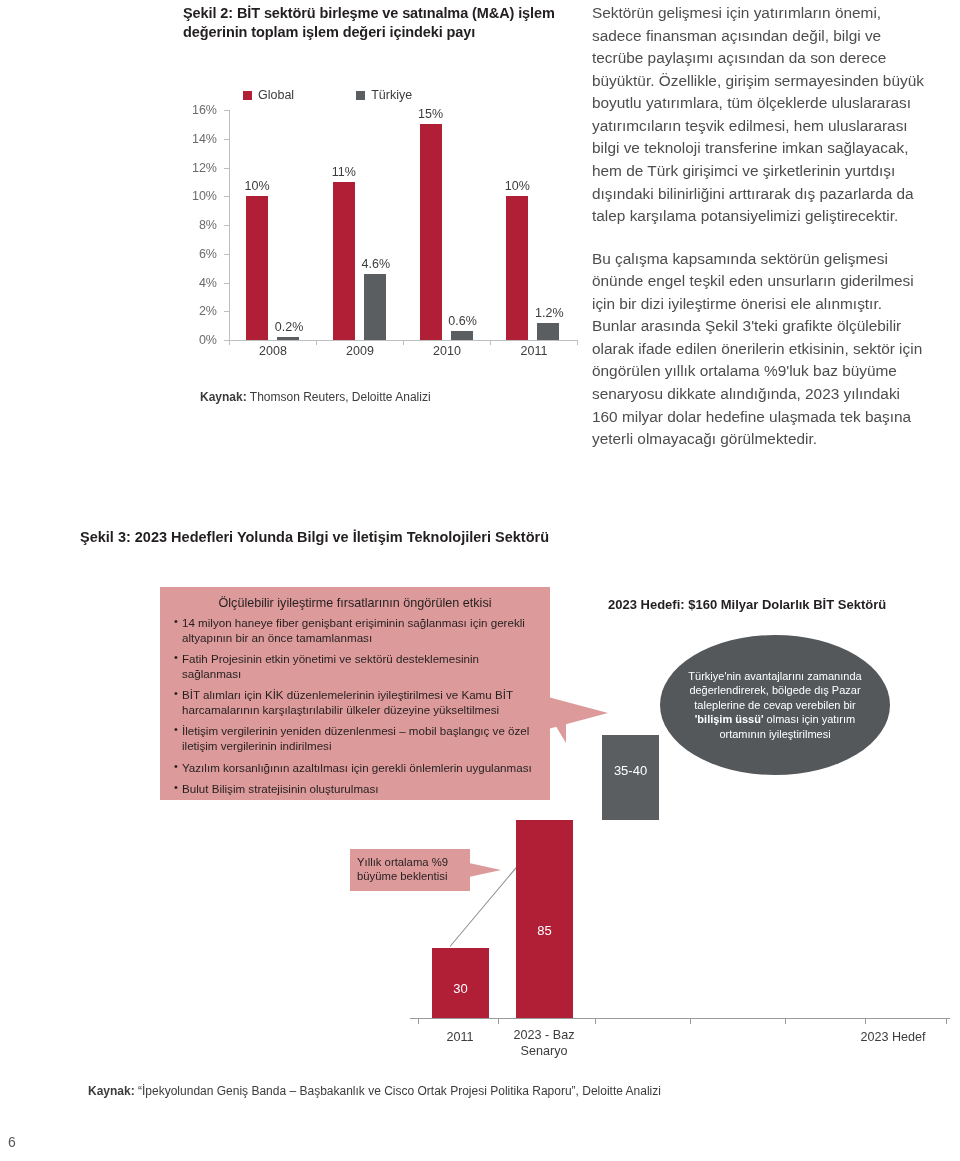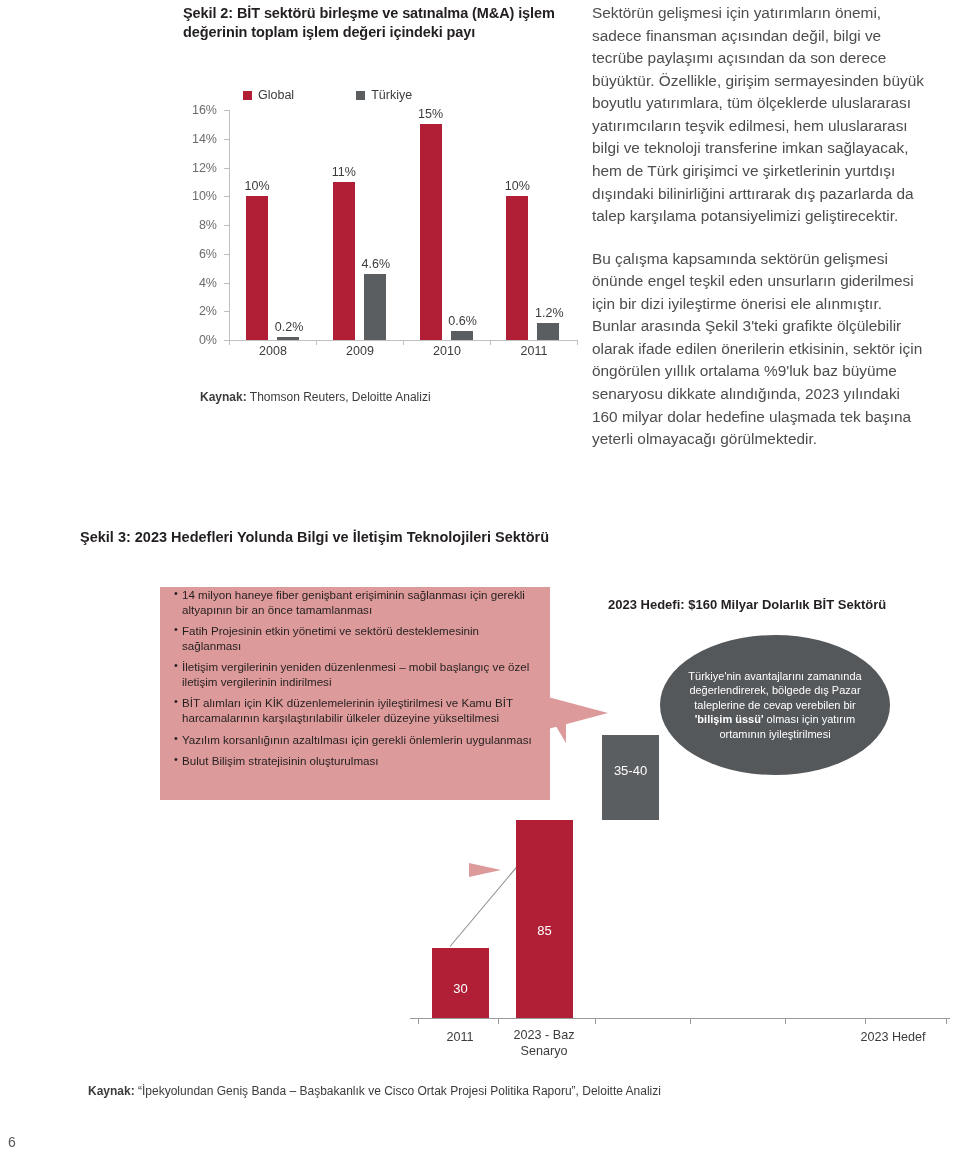--- a/index.html
+++ b/index.html
@@ -291,31 +291,35 @@
 
 
       <span class="f3-xlabel" style="left:50px;bottom:22px;">2011</span>
       <span class="f3-xlabel" style="left:134px;bottom:8px;">2023 - Baz<br>Senaryo</span>
       <span class="f3-xlabel" style="left:483px;bottom:22px;">2023 Hedef</span>
     </div>
 
     <div class="pink-pointer"></div>
     <div class="pink-notch"></div>
     <div class="pink-box">
+      <div class="pink-head">Ölçülebilir iyileştirme fırsatlarının öngörülen etkisi</div>
       <ul class="pink-list">
         <li>14 milyon haneye fiber genişbant erişiminin sağlanması için gerekli altyapının bir an önce tamamlanması</li>
         <li>Fatih Projesinin etkin yönetimi ve sektörü desteklemesinin sağlanması</li>
+        <li>BİT alımları için KİK düzenlemelerinin iyileştirilmesi ve Kamu BİT harcamalarının karşılaştırılabilir ülkeler düzeyine yükseltilmesi</li>
         <li>İletişim vergilerinin yeniden düzenlenmesi – mobil başlangıç ve özel iletişim vergilerinin indirilmesi</li>
-        <li>BİT alımları için KİK düzenlemelerinin iyileştirilmesi ve Kamu BİT harcamalarının karşılaştırılabilir ülkeler düzeyine yükseltilmesi</li>
         <li>Yazılım korsanlığının azaltılması için gerekli önlemlerin uygulanması</li>
         <li>Bulut Bilişim stratejisinin oluşturulması</li>
       </ul>
     </div>
 
     <div class="pink-small-pointer"></div>
+    <div class="pink-small">
+      <span>Yıllık ortalama %9 büyüme beklentisi</span>
+    </div>
 
     <div class="fig3-target-title">2023 Hedefi: $160 Milyar Dolarlık BİT Sektörü</div>
 
     <div class="ellipse">
       <div class="ellipse-text"><span>Türkiye'nin avantajlarını zamanında değerlendirerek, bölgede dış Pazar taleplerine de cevap verebilen bir </span><b>'bilişim üssü'</b><span> olması için yatırım ortamının iyileştirilmesi</span></div>
     </div>
   </div>
 
   <div class="fig3-source">
     <b>Kaynak:</b><span> “İpekyolundan Geniş Banda – Başbakanlık ve Cisco Ortak Projesi Politika Raporu”, Deloitte Analizi</span>

